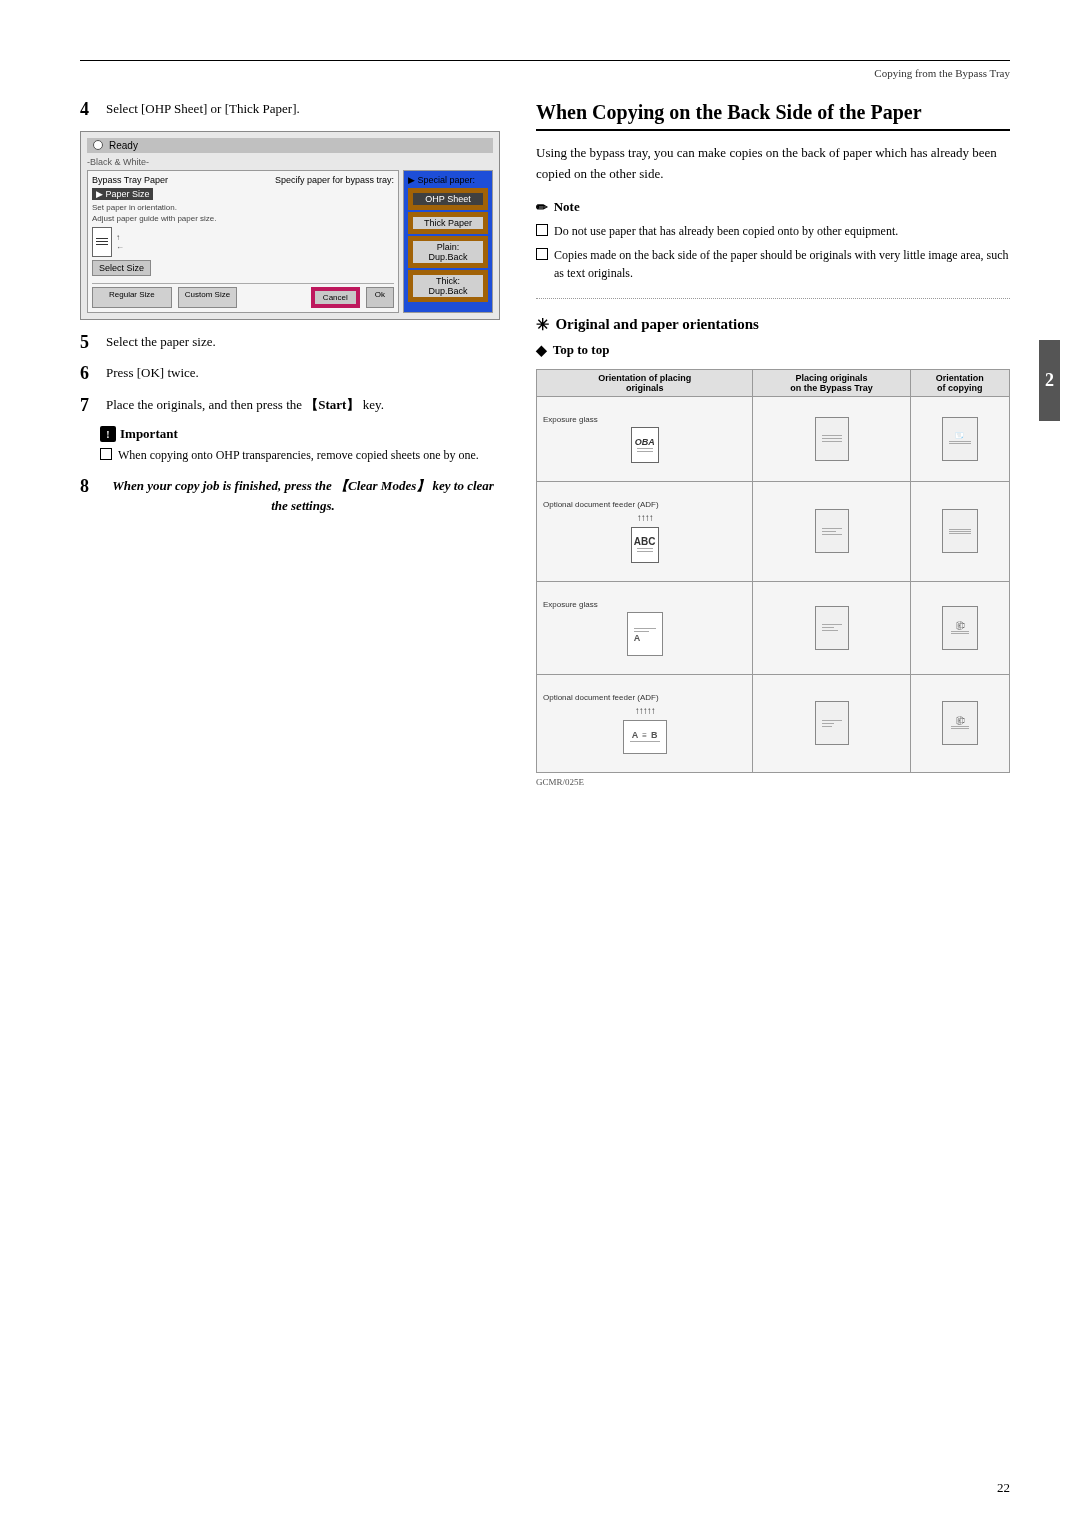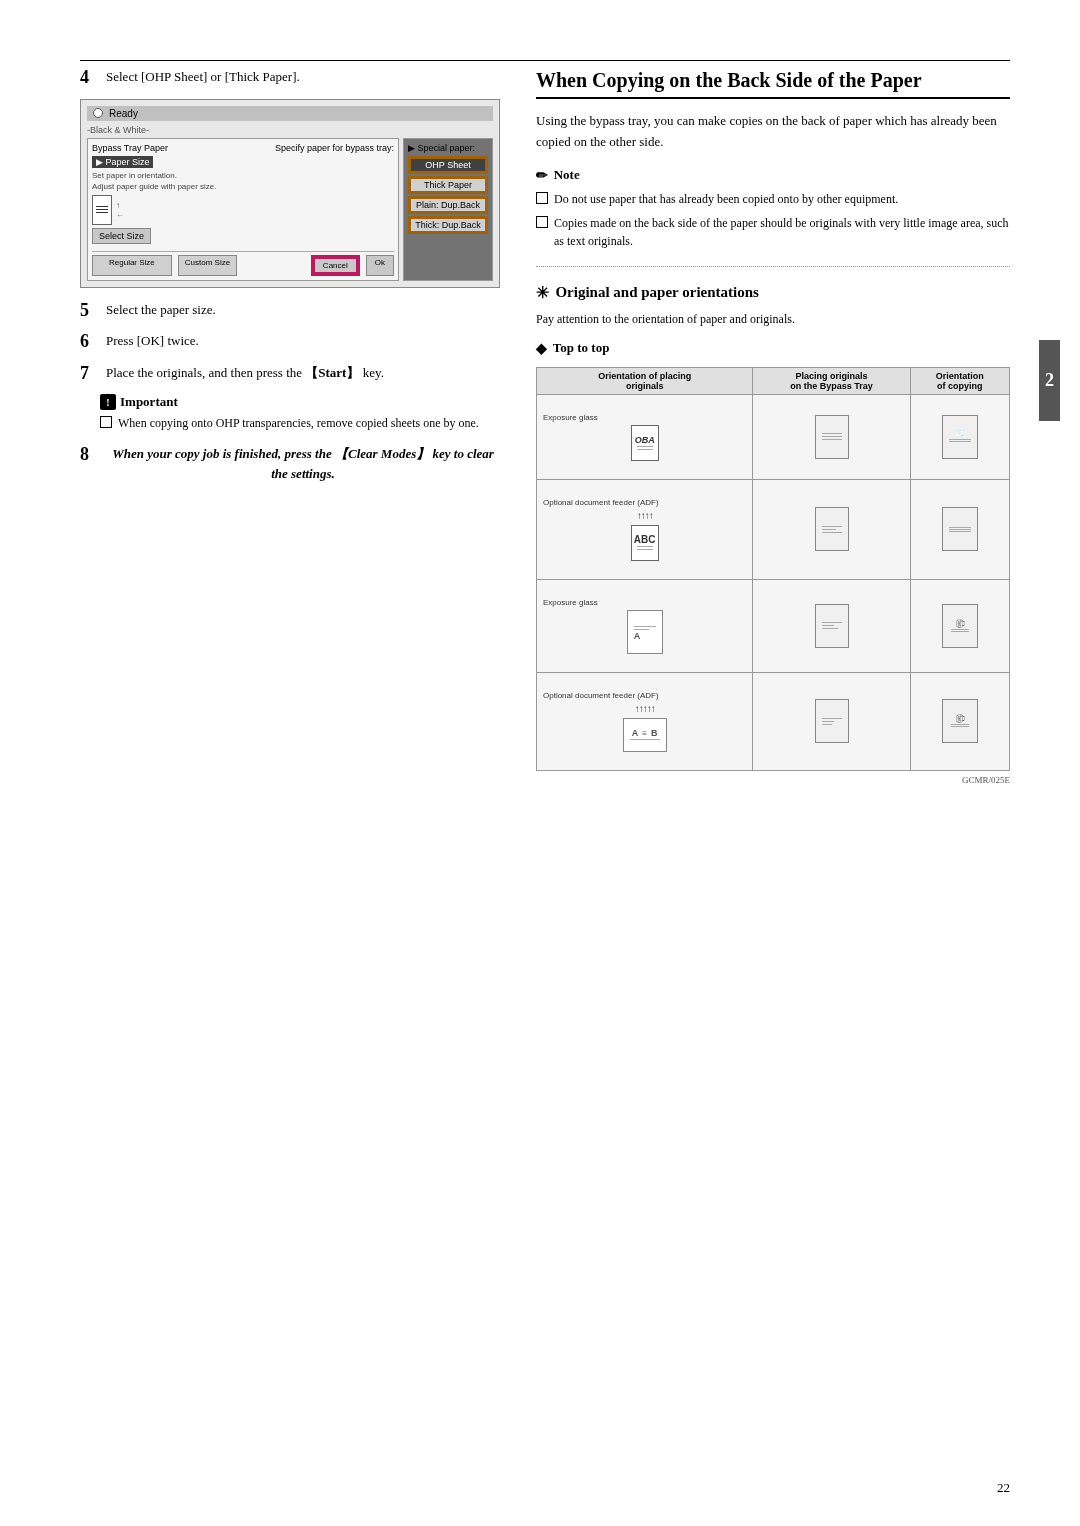--- a/index.html
+++ b/index.html
@@ -91,28 +91,28 @@
     }
     .ui-left-panel {
       border: 1px solid #999;
       background: #f5f5f5;
       padding: 4px;
       flex: 1;
       font-size: 9px;
     }
     .ui-right-panel {
       border: 1px solid #999;
-      background: #737373;
+      background: #1d4ed8;
       padding: 4px;
       width: 90px;
       font-size: 9px;
     }
     .ui-btn {
       background: #d0d0d0;
-      border: 3px solid #a16207;
+      border: 5px solid #a16207;
       padding: 1px 4px;
       font-size: 9px;
       display: block;
       text-align: center;
       margin-bottom: 2px;
     }
     .ui-btn-selected {
       background: #404040;
       color: #fff;
     }
@@ -285,32 +285,33 @@
       padding: 30px 6px;
       writing-mode: horizontal-tb;
     }
     .step8 {
       margin-top: 10px;
     }
     .step8 .step-text {
       font-style: italic;
     }
     .gcmr-code {
-      text-align: right;
+      text-align: left;
       font-size: 9px;
       color: #555;
       margin-top: 4px;
     }
   </style>
 </head>
 <body>
 
 <div class="page">
 
   <hr class="header-rule">
+  <div class="header-text">Copying from the Bypass Tray</div>
 
   <div class="sidebar-num">2</div>
 
   <div class="two-col">
 
     <div class="col-left">
 
       <div class="step">
         <span class="step-num">4</span>
         <span class="step-text">Select [OHP Sheet] or [Thick Paper].</span>
@@ -417,21 +418,20 @@
         </div>
       </div>
 
       <hr class="dotted-sep">
 
       <div class="subsection-title">
         <span class="sun-icon">✳</span>
         <span>Original and paper orientations</span>
       </div>
 
-      <p style="font-size:12px; line-height:1.5; margin-bottom:12px;">Pay attention to the orientation of paper and originals.</p>
 
       <div class="top-to-top-label">
         <span class="diamond">◆</span>
         <span>Top to top</span>
       </div>
 
       <table class="orient-table">
         <thead>
           <tr>
             <th>Orientation of placing<br>originals</th>

